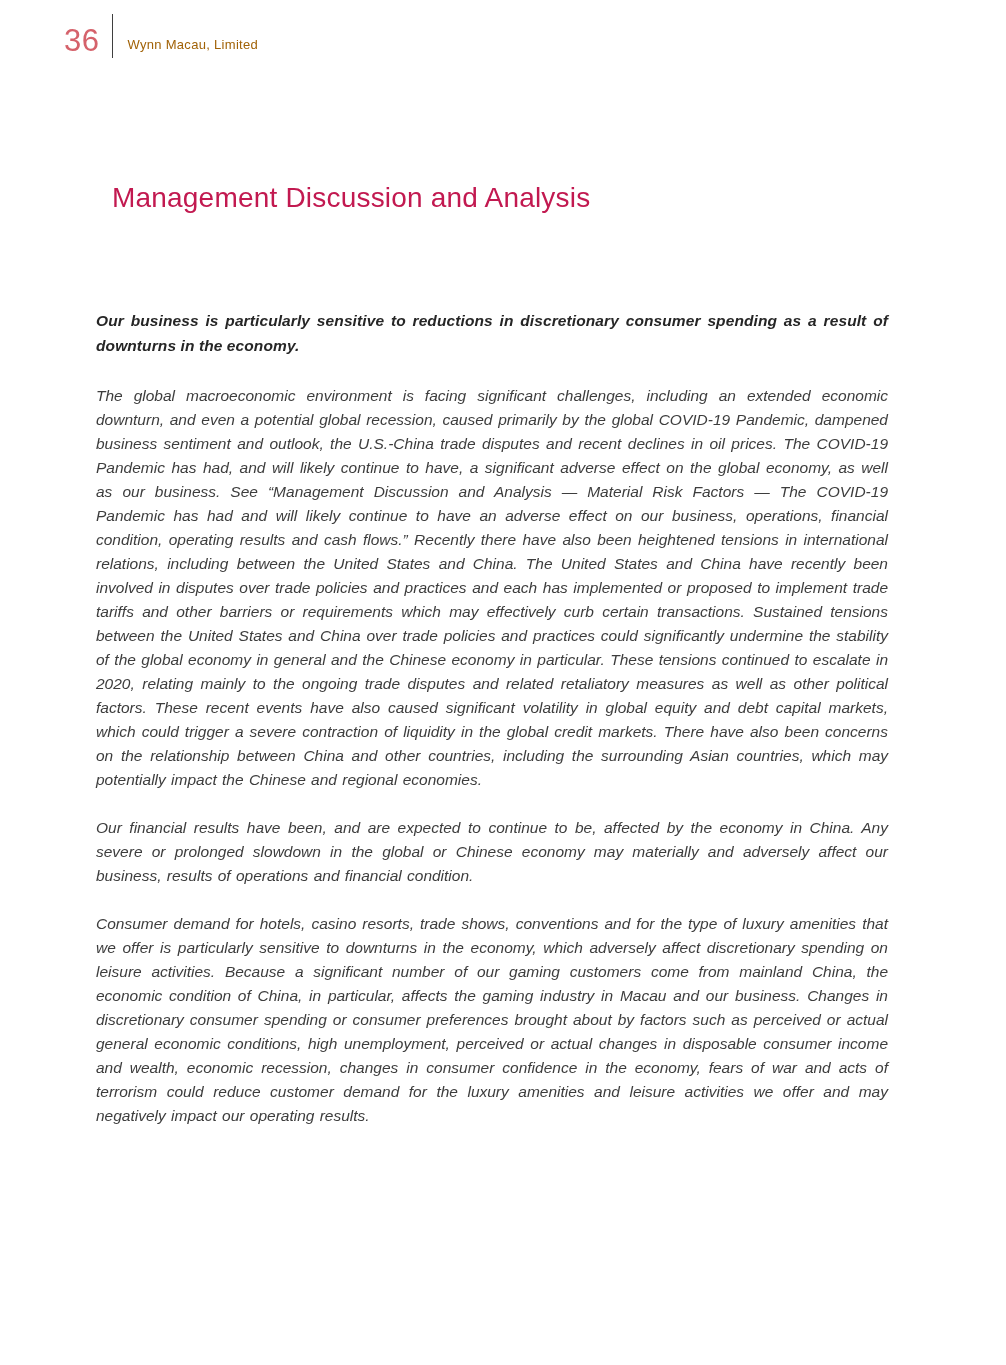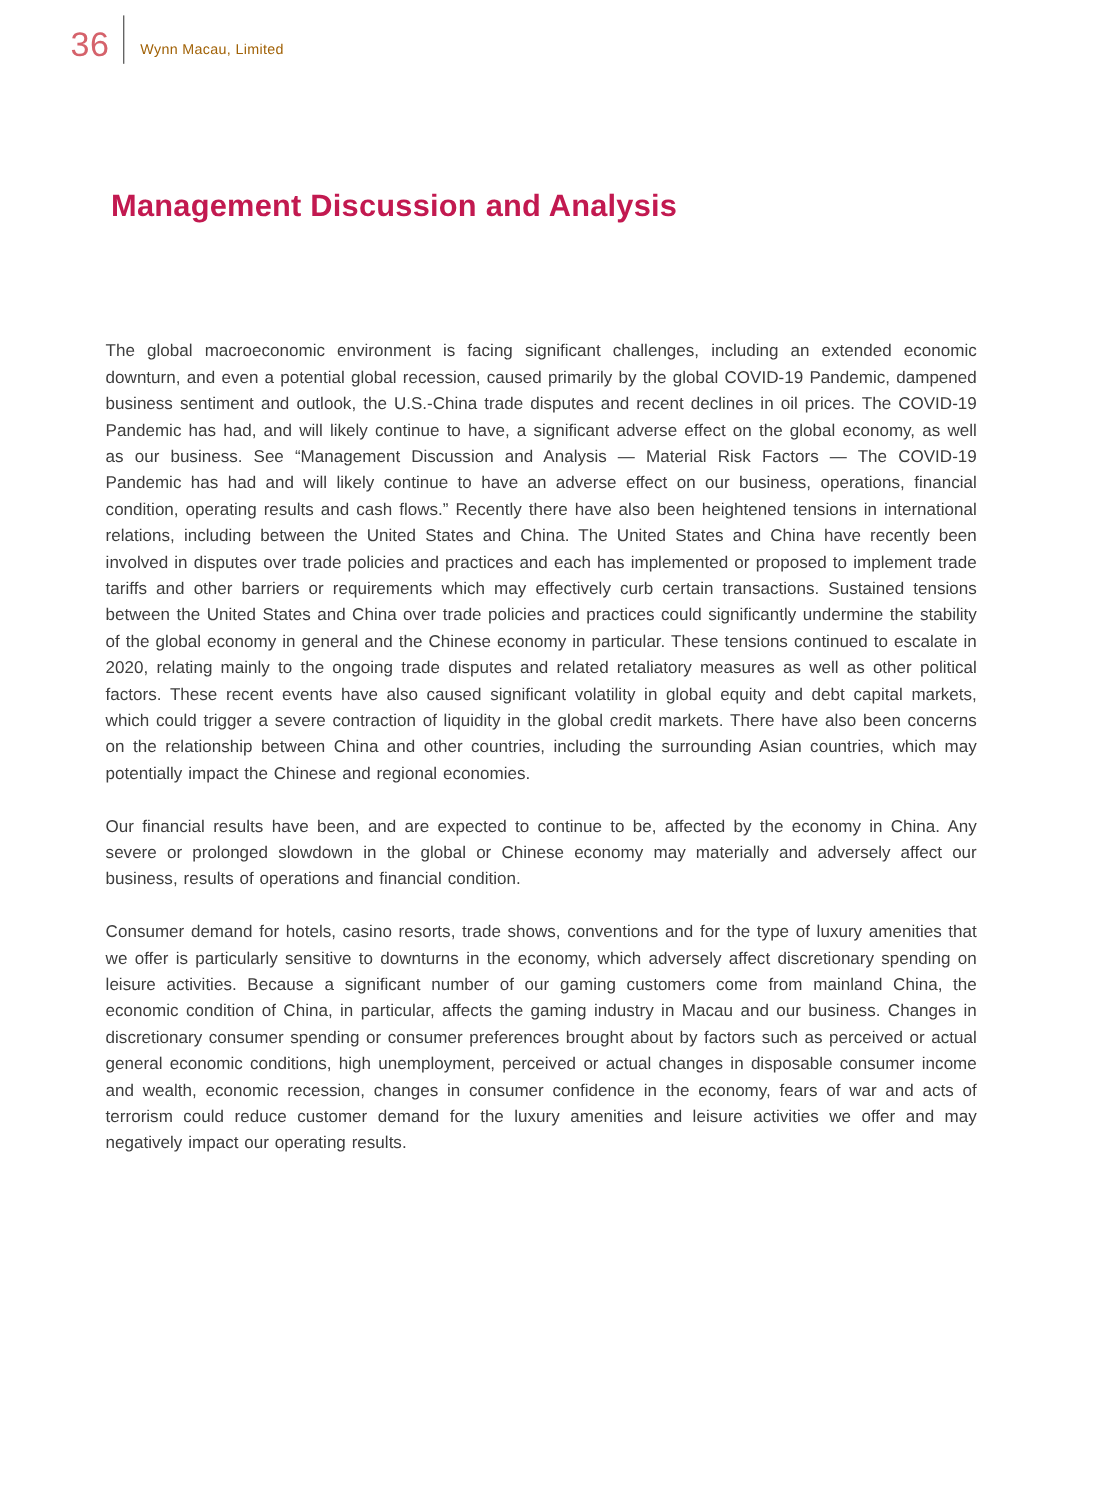--- a/index.html
+++ b/index.html
@@ -43,24 +43,24 @@
     font-size: 13px;
     color: #a16207;
     padding-bottom: 6px;
     letter-spacing: 0.3px;
   }
   .doc-title {
     position: absolute;
     top: 166px;
     left: 96px;
     font-size: 28px;
-    font-weight: 700;
+    font-weight: 400;
     color: #c21950;
     letter-spacing: 0.2px;
-    margin: 5px;
+    margin: 16px;
   }
   .content {
     position: absolute;
     top: 308px;
     left: 96px;
     width: 792px;
     color: #3d3d3d;
     font-size: 15.5px;
     line-height: 24px;
     text-align: justify;
@@ -69,31 +69,33 @@
     font-weight: bold;
     font-style: italic;
     color: #262626;
     margin: 0 0 26px 0;
     line-height: 25px;
     letter-spacing: 0.1px;
   }
   .body-para {
     margin: 0 0 24px 0;
     word-spacing: 1px;
+    font-style: italic;
   }
   .body-para:last-child { margin-bottom: 0; }
 </style>
 </head>
 <body>
 
 <header class="page-header">
   <span class="page-number">36</span>
   <span class="header-divider"></span>
   <span class="company-name">Wynn Macau, Limited</span>
 </header>
 
 <h1 class="doc-title">Management Discussion and Analysis</h1>
 
 <main class="content">
+  <p class="intro">Our business is particularly sensitive to reductions in discretionary consumer spending as a result of downturns in the economy.</p>
   <p class="body-para">The global macroeconomic environment is facing significant challenges, including an extended economic downturn, and even a potential global recession, caused primarily by the global COVID-19 Pandemic, dampened business sentiment and outlook, the U.S.-China trade disputes and recent declines in oil prices. The COVID-19 Pandemic has had, and will likely continue to have, a significant adverse effect on the global economy, as well as our business. See “Management Discussion and Analysis — Material Risk Factors — The COVID-19 Pandemic has had and will likely continue to have an adverse effect on our business, operations, financial condition, operating results and cash flows.” Recently there have also been heightened tensions in international relations, including between the United States and China. The United States and China have recently been involved in disputes over trade policies and practices and each has implemented or proposed to implement trade tariffs and other barriers or requirements which may effectively curb certain transactions. Sustained tensions between the United States and China over trade policies and practices could significantly undermine the stability of the global economy in general and the Chinese economy in particular. These tensions continued to escalate in 2020, relating mainly to the ongoing trade disputes and related retaliatory measures as well as other political factors. These recent events have also caused significant volatility in global equity and debt capital markets, which could trigger a severe contraction of liquidity in the global credit markets. There have also been concerns on the relationship between China and other countries, including the surrounding Asian countries, which may potentially impact the Chinese and regional economies.</p>
   <p class="body-para">Our financial results have been, and are expected to continue to be, affected by the economy in China. Any severe or prolonged slowdown in the global or Chinese economy may materially and adversely affect our business, results of operations and financial condition.</p>
   <p class="body-para">Consumer demand for hotels, casino resorts, trade shows, conventions and for the type of luxury amenities that we offer is particularly sensitive to downturns in the economy, which adversely affect discretionary spending on leisure activities. Because a significant number of our gaming customers come from mainland China, the economic condition of China, in particular, affects the gaming industry in Macau and our business. Changes in discretionary consumer spending or consumer preferences brought about by factors such as perceived or actual general economic conditions, high unemployment, perceived or actual changes in disposable consumer income and wealth, economic recession, changes in consumer confidence in the economy, fears of war and acts of terrorism could reduce customer demand for the luxury amenities and leisure activities we offer and may negatively impact our operating results.</p>
 </main>
 
 </body></html>

